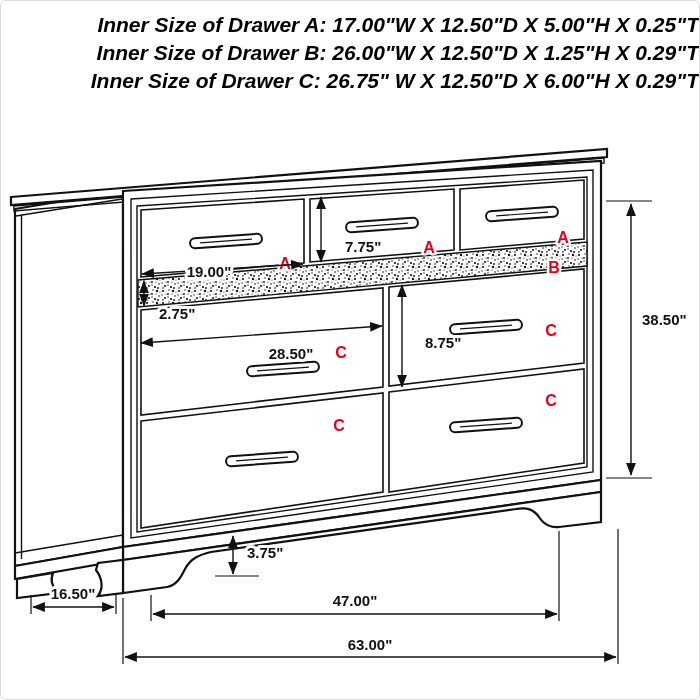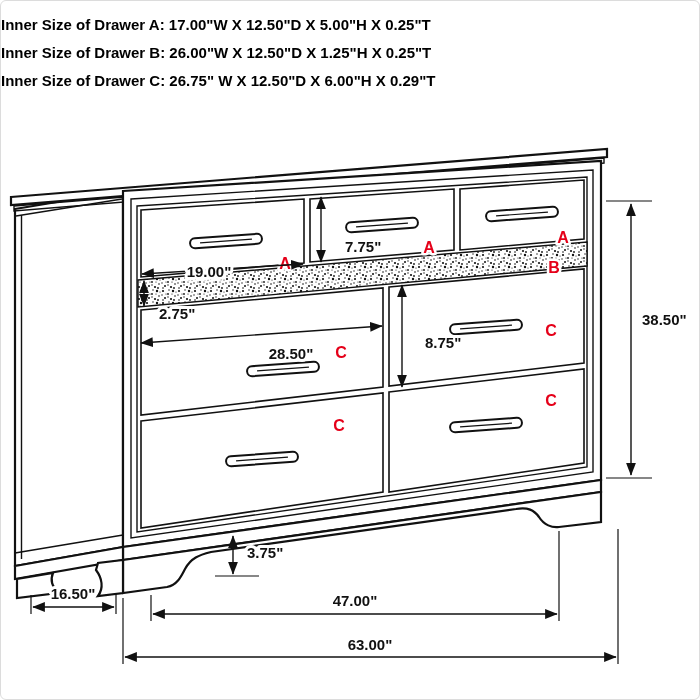--- a/index.html
+++ b/index.html
@@ -1,41 +1,41 @@
 <!DOCTYPE html>
 <html style="--label-red: #e50019; --line: #111111;"><head>
 <meta charset="utf-8">
 <style>
   :root{ --line:#111111; --label-red:#e50019; }
   html,body{margin:0;padding:0;background:#fff;}
   .frame{position:relative;width:698px;height:698px;border:1px solid #dcdcdc;border-radius:6px;
          background:#fff;overflow:hidden;font-family:"Liberation Sans",sans-serif;}
-  .header{position:absolute;top:10px;left:0;width:100%;text-align:left;
-          font-weight:bold;font-size:15px;line-height:28px;color:#000;}
+  .header{position:absolute;top:10px;left:0;width:100%;text-align:right;
+          font-weight:bold;font-size:21px;line-height:28px;color:#000;font-style:italic;}
   svg{position:absolute;left:0;top:0;}
   .ln2{stroke:var(--line);stroke-width:2.2;fill:#fff;}
   .ln1{stroke:var(--line);stroke-width:1.4;fill:none;}
   .drawer{stroke:var(--line);stroke-width:1.6;fill:#fff;}
   .dim{stroke:var(--line);stroke-width:1.4;fill:none;marker-start:url(#ah);marker-end:url(#ah);}
   .ext{stroke:var(--line);stroke-width:1.2;fill:none;}
   .dim-label{font-family:"Liberation Sans",sans-serif;font-size:15px;font-weight:bold;fill:var(--line);
              paint-order:stroke;stroke:#ffffff;stroke-width:6px;stroke-linejoin:round;}
   .red-label{font-family:"Liberation Sans",sans-serif;font-size:16px;font-weight:bold;fill:var(--label-red);
              paint-order:stroke;stroke:#ffffff;stroke-width:5px;stroke-linejoin:round;}
   .handle-bar{fill:#fff;stroke:var(--line);stroke-width:2;}
   .handle-line{stroke:var(--line);stroke-width:1.2;}
 </style>
 </head>
 <body>
 
 <div class="frame">
 
   <div class="header">
     <div>Inner Size of Drawer A: 17.00"W X 12.50"D X 5.00"H X 0.25"T</div>
-    <div>Inner Size of Drawer B: 26.00"W X 12.50"D X 1.25"H X 0.25"T</div>
+    <div>Inner Size of Drawer B: 26.00"W X 12.50"D X 1.25"H X 0.29"T</div>
     <div>Inner Size of Drawer C: 26.75" W X 12.50"D X 6.00"H X 0.29"T</div>
   </div>
 
   <svg width="700" height="700" viewBox="0 0 700 700">
     <defs>
       <marker id="ah" markerWidth="9" markerHeight="7" refX="8.5" refY="3.5" orient="auto-start-reverse">
         <path d="M0,0 L9,3.5 L0,7 Z" fill="#111"></path>
       </marker>
       <pattern id="speckle" width="16" height="12" patternUnits="userSpaceOnUse">
         <rect width="16" height="12" fill="#fff"></rect>

